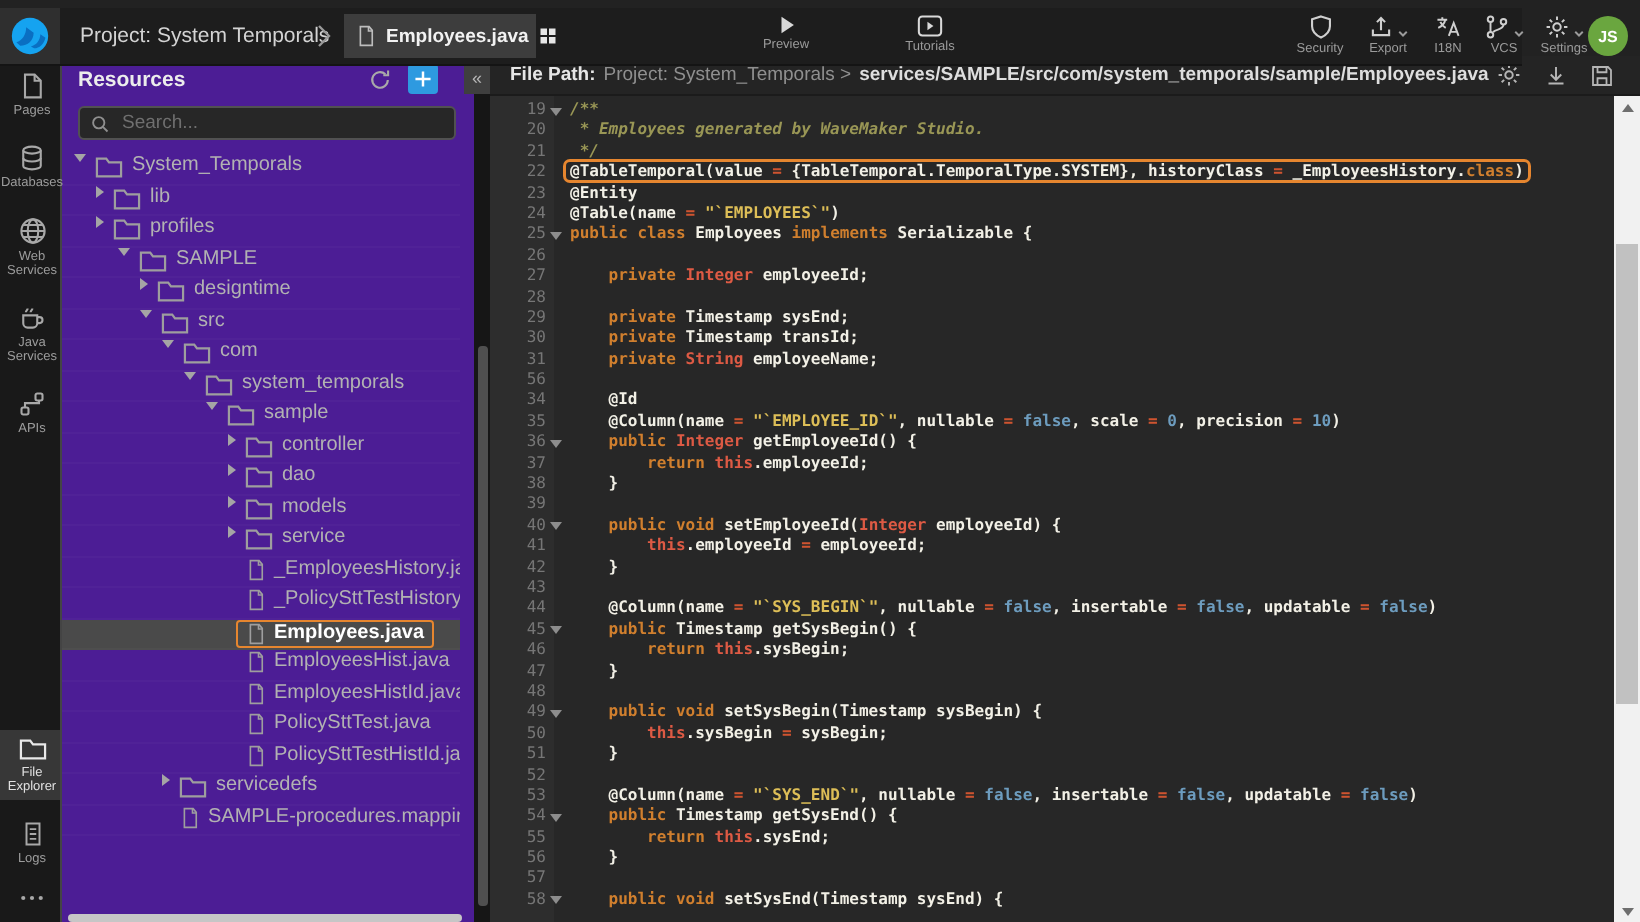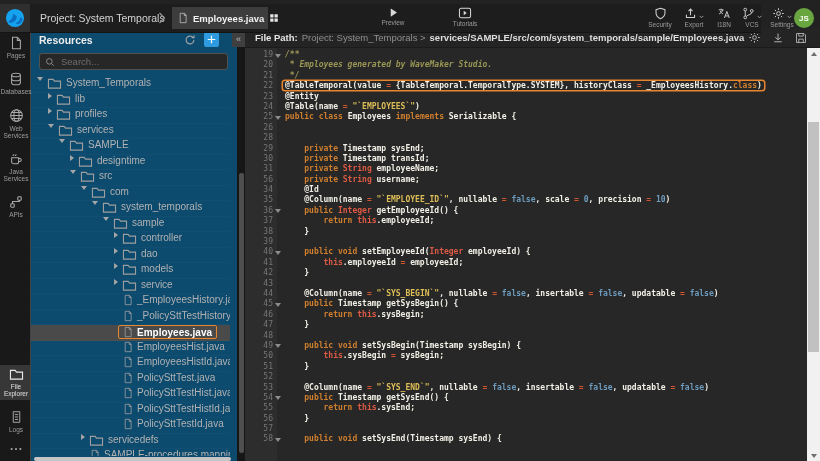--- a/index.html
+++ b/index.html
@@ -30,21 +30,21 @@
   
   .rail{position:absolute;left:0;top:28px;width:30px;bottom:0;background:#191919;z-index:5;}
   .rail-group-top{position:absolute;top:5px;left:0;right:0;display:flex;flex-direction:column;gap:7px;}
   .rail-group-bottom{position:absolute;bottom:6px;left:0;right:0;display:flex;flex-direction:column;gap:7px;}
   .rail-item{display:flex;flex-direction:column;align-items:center;gap:2px;padding:3px 0;color:#a8a8a8;cursor:pointer;border-left:2px solid transparent;margin-left:-2px;padding-left:2px;}
   .rail-item .lab{font-size:6.5px;line-height:7px;text-align:center;color:#9c9c9c;}
   .rail-item.active{background:#373737;border-left:2px solid #2196f3;color:#e9e9e9;}
   .rail-item.active .lab{color:#e0e0e0;}
 
   
-  .panel{position:absolute;left:30px;top:28px;width:207px;bottom:0;background:#0c4a6e;border-left:1px solid #444;box-sizing:border-box;z-index:4;}
+  .panel{position:absolute;left:30px;top:28px;width:207px;bottom:0;background:#4c1d95;border-left:1px solid #444;box-sizing:border-box;z-index:4;}
   .panel-header{position:absolute;left:0;top:0;right:0;height:23px;display:flex;align-items:center;padding:0 8px;box-sizing:border-box;gap:8px;}
   .panel-title{flex:1;font-size:10.5px;font-weight:bold;color:#ececec;}
   .refresh-btn{color:#a9a9a9;cursor:pointer;}
   .plus-btn{width:15px;height:15px;border-radius:2px;display:flex;align-items:center;justify-content:center;color:#fff;cursor:pointer;margin-right:10px;}
   .collapse-btn{position:absolute;left:201px;top:3px;width:13px;height:16px;background:#3f3f3f;color:#b9b9b9;font-size:9px;display:flex;align-items:center;justify-content:center;cursor:pointer;}
   .search-box{position:absolute;left:8px;right:9px;top:25px;height:17px;border:1px solid #515151;border-radius:3px;background:#272727;display:flex;align-items:center;gap:4px;padding:2px 5px;box-sizing:border-box;}
   .search-box input{flex:1;background:transparent;border:none;outline:none;font-size:9.5px;color:#cfcfcf;font-family:"Liberation Sans",sans-serif;min-width:0;}
   .search-box input::placeholder{color:#6f6f6f;}
   .search-ic{color:#8f8f8f;}
   .tree{position:absolute;left:0;right:7px;top:49px;bottom:5px;overflow:hidden;}
@@ -360,30 +360,20 @@
         <span class="tw" style="width: 17px;"></span>
         <span class="arrow collapsed"></span>
         <span class="ic tree-ic">
           <svg width="15" height="13" viewBox="0 0 16 14" fill="none" stroke="currentColor" stroke-width="1.2">
             <path d="M1.5 2.5h5L8 4.5h6.5V12h-13z"></path>
           </svg>
         </span>
         <span class="tree-label">profiles</span>
       </div>
       <div class="tree-row">
-        <span class="tw" style="width: 17px;"></span>
-        <span class="arrow expanded"></span>
-        <span class="ic tree-ic">
-          <svg width="15" height="13" viewBox="0 0 16 14" fill="none" stroke="currentColor" stroke-width="1.2">
-            <path d="M1.5 2.5h5L8 4.5h6.5V12h-13z"></path>
-          </svg>
-        </span>
-        <span class="tree-label">services</span>
-      </div>
-      <div class="tree-row">
         <span class="tw" style="width: 28px;"></span>
         <span class="arrow expanded"></span>
         <span class="ic tree-ic">
           <svg width="15" height="13" viewBox="0 0 16 14" fill="none" stroke="currentColor" stroke-width="1.2">
             <path d="M1.5 2.5h5L8 4.5h6.5V12h-13z"></path>
           </svg>
         </span>
         <span class="tree-label">SAMPLE</span>
       </div>
       <div class="tree-row">
@@ -546,43 +536,21 @@
       </div>
       <div class="tree-row">
         <span class="tw" style="width: 83px;"></span>
         <span class="tw" style="width: 9px;"></span>
         <span class="ic tree-ic">
           <svg width="10" height="12" viewBox="0 0 16 18" fill="none" stroke="currentColor" stroke-width="1.3">
             <path d="M3.5 1.5h7L13 4.5V16.5h-9.5z"></path>
             <path d="M10 1.5v3.5h3"></path>
           </svg>
         </span>
-        <span class="tree-label">PolicySttTestHist.java</span>
-      </div>
-      <div class="tree-row">
-        <span class="tw" style="width: 83px;"></span>
-        <span class="tw" style="width: 9px;"></span>
-        <span class="ic tree-ic">
-          <svg width="10" height="12" viewBox="0 0 16 18" fill="none" stroke="currentColor" stroke-width="1.3">
-            <path d="M3.5 1.5h7L13 4.5V16.5h-9.5z"></path>
-            <path d="M10 1.5v3.5h3"></path>
-          </svg>
-        </span>
         <span class="tree-label">PolicySttTestHistId.java</span>
-      </div>
-      <div class="tree-row">
-        <span class="tw" style="width: 83px;"></span>
-        <span class="tw" style="width: 9px;"></span>
-        <span class="ic tree-ic">
-          <svg width="10" height="12" viewBox="0 0 16 18" fill="none" stroke="currentColor" stroke-width="1.3">
-            <path d="M3.5 1.5h7L13 4.5V16.5h-9.5z"></path>
-            <path d="M10 1.5v3.5h3"></path>
-          </svg>
-        </span>
-        <span class="tree-label">PolicySttTestId.java</span>
       </div>
       <div class="tree-row">
         <span class="tw" style="width: 50px;"></span>
         <span class="arrow collapsed"></span>
         <span class="ic tree-ic">
           <svg width="15" height="13" viewBox="0 0 16 14" fill="none" stroke="currentColor" stroke-width="1.2">
             <path d="M1.5 2.5h5L8 4.5h6.5V12h-13z"></path>
           </svg>
         </span>
         <span class="tree-label">servicedefs</span>
@@ -639,25 +607,26 @@
   </div>
   <div class="code" id="code-lines">
       <div class="code-line"><span class="ln">19<span class="fold"></span></span><span class="lc"><span class="tk-c">/**</span></span></div>
       <div class="code-line"><span class="ln">20</span><span class="lc"><span class="tk-c"> * Employees generated by WaveMaker Studio.</span></span></div>
       <div class="code-line"><span class="ln">21</span><span class="lc"><span class="tk-c"> */</span></span></div>
       <div class="code-line"><span class="ln">22</span><span class="lc"><span class="hl-box"><span class="tk-i">@TableTemporal(value </span><span class="tk-o">= </span><span class="tk-i">{TableTemporal.TemporalType.SYSTEM}, historyClass </span><span class="tk-o">= </span><span class="tk-i">_EmployeesHistory.</span><span class="tk-k">class</span><span class="tk-i">)</span></span></span></div>
       <div class="code-line"><span class="ln">23</span><span class="lc"><span class="tk-i">@Entity</span></span></div>
       <div class="code-line"><span class="ln">24</span><span class="lc"><span class="tk-i">@Table(name </span><span class="tk-o">= </span><span class="tk-s">"`EMPLOYEES`"</span><span class="tk-i">)</span></span></div>
       <div class="code-line"><span class="ln">25<span class="fold"></span></span><span class="lc"><span class="tk-k">public class </span><span class="tk-i">Employees </span><span class="tk-k">implements </span><span class="tk-i">Serializable {</span></span></div>
       <div class="code-line"><span class="ln">26</span><span class="lc"></span></div>
+      <div class="code-line"><span class="ln">27</span><span class="lc"><span class="tk-k">    private </span><span class="tk-t">Integer </span><span class="tk-i">employeeId;</span></span></div>
       <div class="code-line"><span class="ln">28</span></div>
       <div class="code-line"><span class="ln">29</span><span class="lc"><span class="tk-k">    private </span><span class="tk-i">Timestamp sysEnd;</span></span></div>
       <div class="code-line"><span class="ln">30</span><span class="lc"><span class="tk-k">    private </span><span class="tk-i">Timestamp transId;</span></span></div>
       <div class="code-line"><span class="ln">31</span><span class="lc"><span class="tk-k">    private </span><span class="tk-t">String </span><span class="tk-i">employeeName;</span></span></div>
-      <div class="code-line"><span class="ln">56</span><span class="lc"><span class="tk-k">    private </span><span class="tk-t">String </span><span class="tk-i">username;</span></span></div>
+      <div class="code-line"><span class="ln">56</span></div>
       <div class="code-line"><span class="ln">34</span><span class="lc"><span class="tk-i">    @Id</span></span></div>
       <div class="code-line"><span class="ln">35</span><span class="lc"><span class="tk-i">    @Column(name </span><span class="tk-o">= </span><span class="tk-s">"`EMPLOYEE_ID`"</span><span class="tk-i">, nullable </span><span class="tk-o">= </span><span class="tk-a">false</span><span class="tk-i">, scale </span><span class="tk-o">= </span><span class="tk-a">0</span><span class="tk-i">, precision </span><span class="tk-o">= </span><span class="tk-a">10</span><span class="tk-i">)</span></span></div>
       <div class="code-line"><span class="ln">36<span class="fold"></span></span><span class="lc"><span class="tk-k">    public </span><span class="tk-t">Integer </span><span class="tk-i">getEmployeeId() {</span></span></div>
       <div class="code-line"><span class="ln">37</span><span class="lc"><span class="tk-k">        return </span><span class="tk-t">this</span><span class="tk-i">.employeeId;</span></span></div>
       <div class="code-line"><span class="ln">38</span><span class="lc"><span class="tk-i">    }</span></span></div>
       <div class="code-line"><span class="ln">39</span><span class="lc"></span></div>
       <div class="code-line"><span class="ln">40<span class="fold"></span></span><span class="lc"><span class="tk-k">    public void </span><span class="tk-i">setEmployeeId(</span><span class="tk-t">Integer</span><span class="tk-i"> employeeId) {</span></span></div>
       <div class="code-line"><span class="ln">41</span><span class="lc"><span class="tk-t">        this</span><span class="tk-i">.employeeId </span><span class="tk-o">= </span><span class="tk-i">employeeId;</span></span></div>
       <div class="code-line"><span class="ln">42</span><span class="lc"><span class="tk-i">    }</span></span></div>
       <div class="code-line"><span class="ln">43</span><span class="lc"></span></div>

